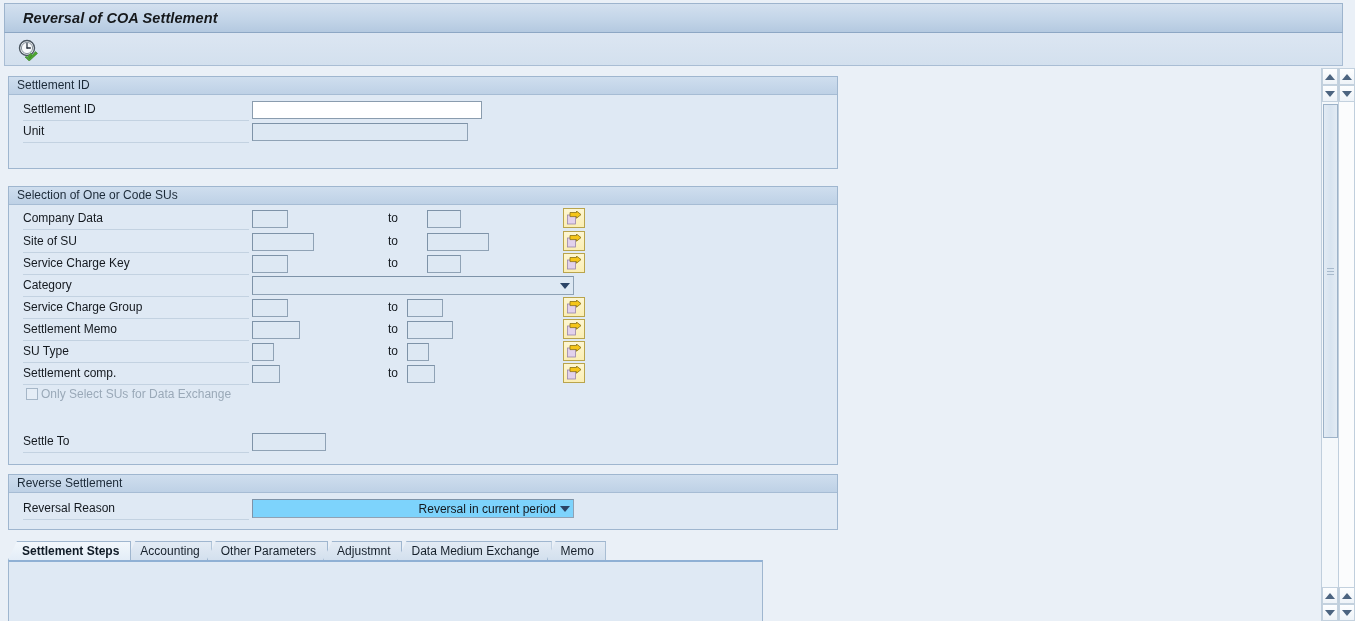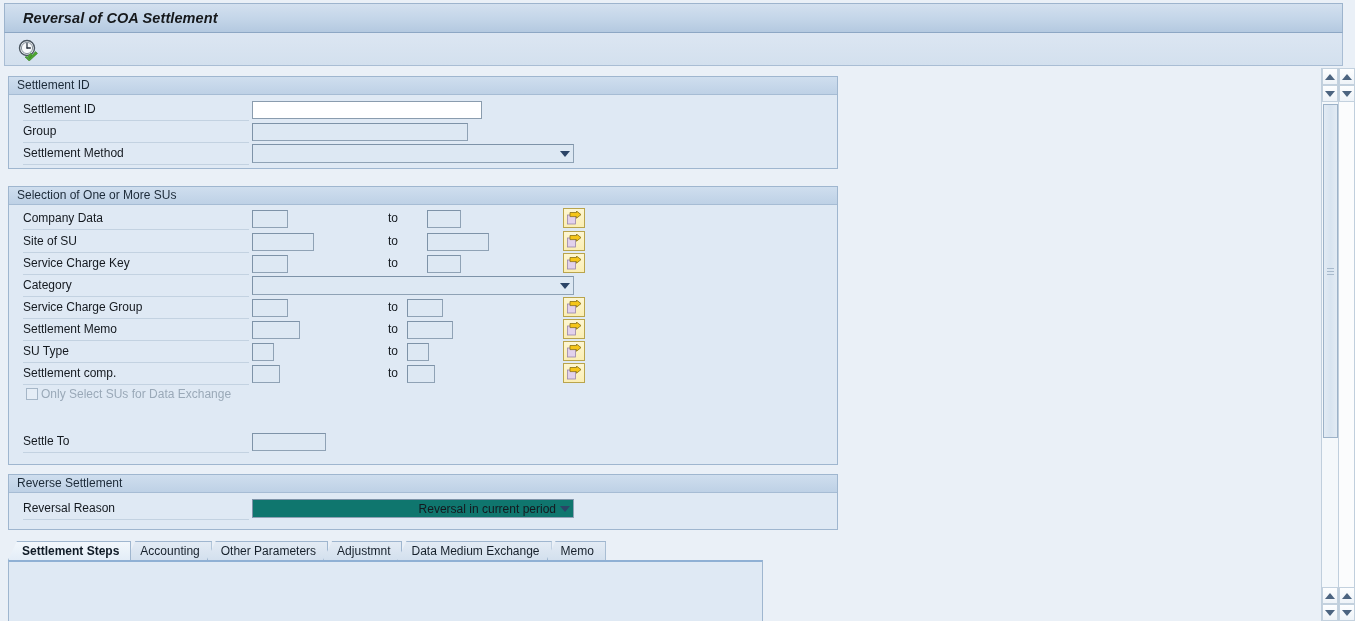--- a/index.html
+++ b/index.html
@@ -132,21 +132,21 @@
   .sel {
     position: absolute;
     height: 19px;
     background: #dde8f3;
     border: 1px solid #8fa2b5;
     border-top-color: #7e93a8;
     border-left-color: #7e93a8;
     display: flex;
     align-items: center;
   }
-  .sel.white { background: #0f766e; }
+  .sel.white { background: #7dd3fc; }
   .sel-text {
     flex: 1;
     padding-left: 4px;
     font-size: 12px;
     color: #14191f;
     white-space: nowrap;
     overflow: hidden;
   }
   .sel-arrow {
     width: 17px;
@@ -290,41 +290,31 @@
       <div class="group-hd">Settlement ID</div>
       <div class="group-body" style="height:74px;">
 
         <div class="row" style="top:4px;">
           <span class="lbl">Settlement ID</span>
           <div class="underline" style="width:226px;"></div>
           <input class="inp white" style="left: 243px; top: 2px; width: 230px;" value="">
         </div>
 
         <div class="row" style="top:26px;">
-          <span class="lbl">Group</span>
+          <span class="lbl">Unit</span>
           <div class="underline" style="width:226px;"></div>
           <input class="inp" style="left: 243px; top: 2px; width: 216px;" readonly="" value="">
         </div>
 
-        <div class="row" style="top:48px;">
-          <span class="lbl">Settlement Method</span>
-          <div class="underline" style="width:226px;"></div>
-          <div class="sel" style="left:243px; top:1px; width:322px;">
-            <span class="sel-text"></span>
-            <span class="sel-arrow">
-                <i class="caret"></i>
-              </span>
-          </div>
-        </div>
 
       </div>
     </div>
 
     <div class="group" id="grp-selection" style="top:118px; height:279px;">
-      <div class="group-hd">Selection of One or More SUs</div>
+      <div class="group-hd">Selection of One or Code SUs</div>
       <div class="group-body" style="height:260px;">
 
         <div class="row" style="top:3px;">
           <span class="lbl">Company Data</span>
           <div class="underline" style="width:226px;"></div>
           <input class="inp" style="left: 243px; top: 2px; width: 36px;" readonly="" value="">
           <span class="to-lbl" style="left:379px;">to</span>
           <input class="inp" style="left: 418px; top: 2px; width: 34px;" readonly="" value="">
           <div class="msbtn" style="left:554px; top:0px;">
             <svg width="15" height="14" viewBox="0 0 15 14">

